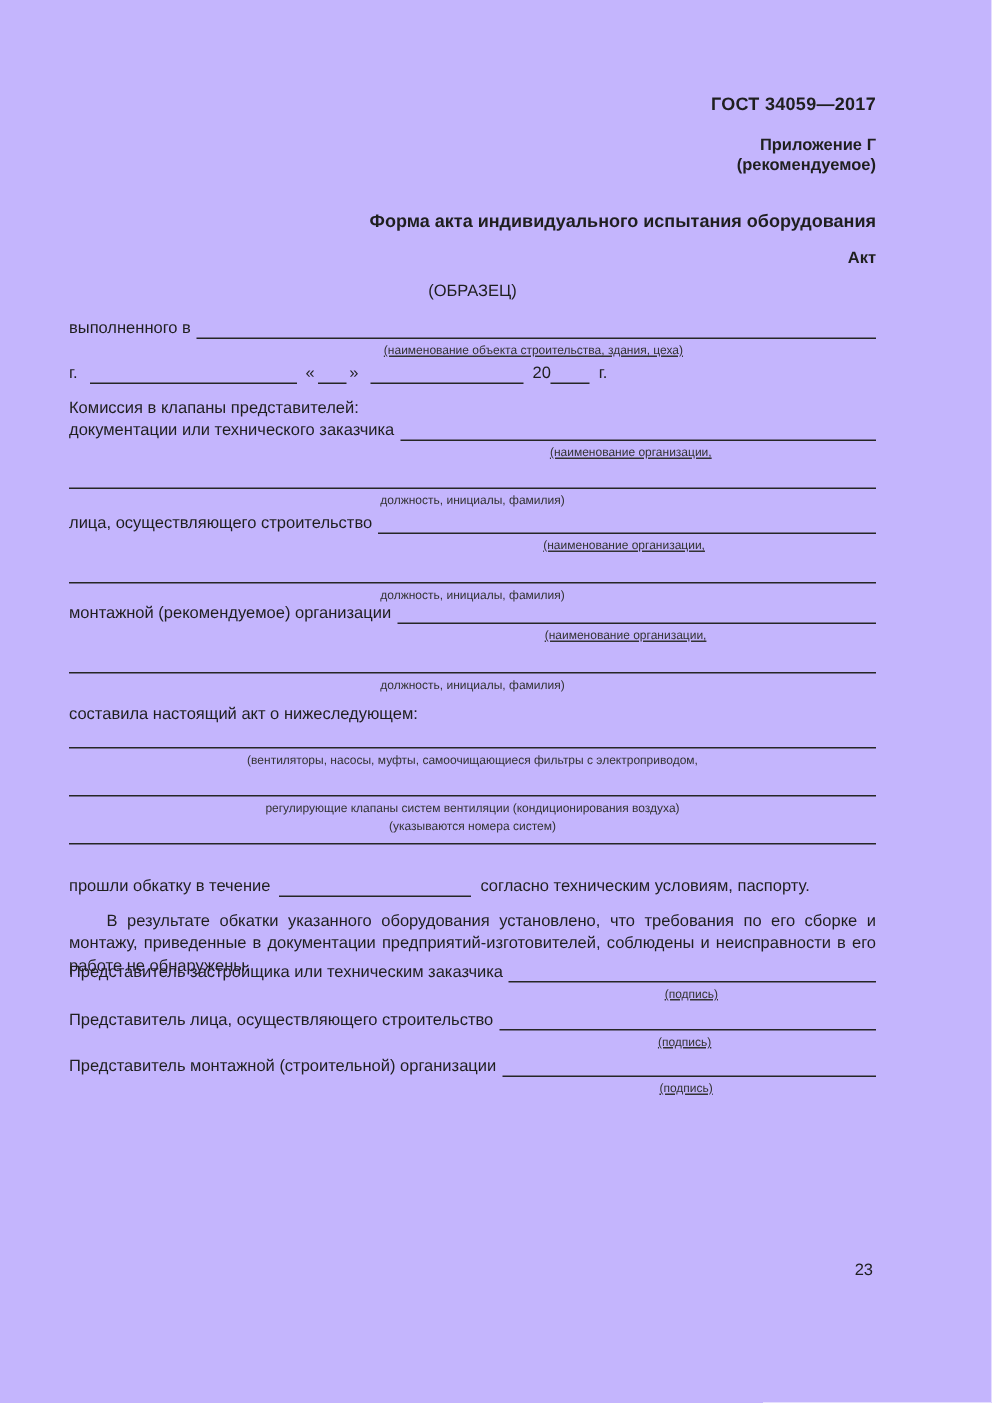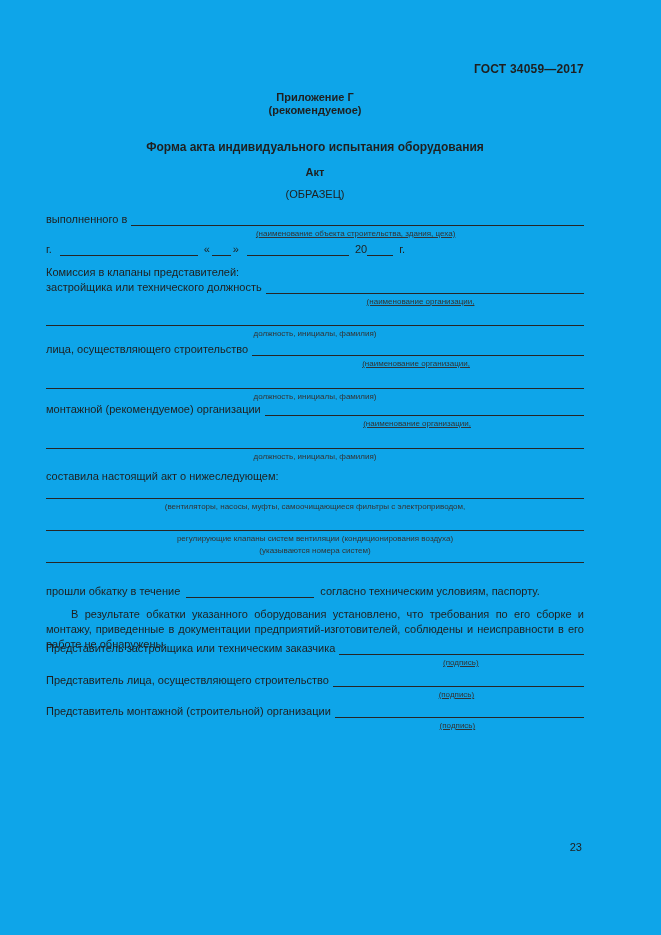--- a/index.html
+++ b/index.html
@@ -1,35 +1,35 @@
 <!DOCTYPE html>
 <html><head>
 <meta charset="utf-8">
 <style>
   html,body { margin:0; padding:0; background:#ffffff; }
   .page {
     position: relative;
     width: 661px;
     height: 935px;
-    background: #0ea5e9;
+    background: #c4b5fd;
     font-family: "Liberation Sans", sans-serif;
     font-size: 11px;
     color: #1f1f1f;
     overflow: hidden;
   }
   .content {
     position: absolute;
     left: 46px;
     top: 0;
     width: 538px;
     height: 100%;
   }
   .abs { position: absolute; left: 0; right: 0; }
   .center { text-align: center; }
-  .bold { font-weight: bold; }
+  .bold { font-weight: bold; text-align: right; }
   .gost { text-align: right; font-size: 12px; font-weight: bold; letter-spacing: .2px; }
   .ftitle { font-size: 12px; }
   .row { display: flex; align-items: flex-end; line-height: 13px; }
   .lbl { white-space: nowrap; flex: 0 0 auto; }
   .fill {
     flex: 1 1 auto;
     height: 13px;
     border-bottom: 1px solid #262626;
     margin-left: 4px;
   }
@@ -85,21 +85,21 @@
       <span class="txt mL2">»</span>
       <span class="fill-fixed mL8" style="width:102px"></span>
       <span class="txt mL6">20</span>
       <span class="fill-fixed" style="width:26px"></span>
       <span class="txt mL6">г.</span>
     </div>
 
     <div class="abs" style="top:266px">Комиссия в клапаны представителей:</div>
 
     <div class="abs row" style="top:280px">
-      <span class="lbl">застройщика или технического должность</span>
+      <span class="lbl">документации или технического заказчика</span>
       <span class="fill"></span>
     </div>
     <div class="abs cap-row" style="top:297px">
       <span class="ghost">застройщика или технического заказчика</span>
       <span class="cap-center">(наименование организации,</span>
     </div>
     <div class="abs hrline" style="top:312px"></div>
     <div class="abs cap center" style="top:329px">должность, инициалы, фамилия)</div>
 
     <div class="abs row" style="top:342px">

